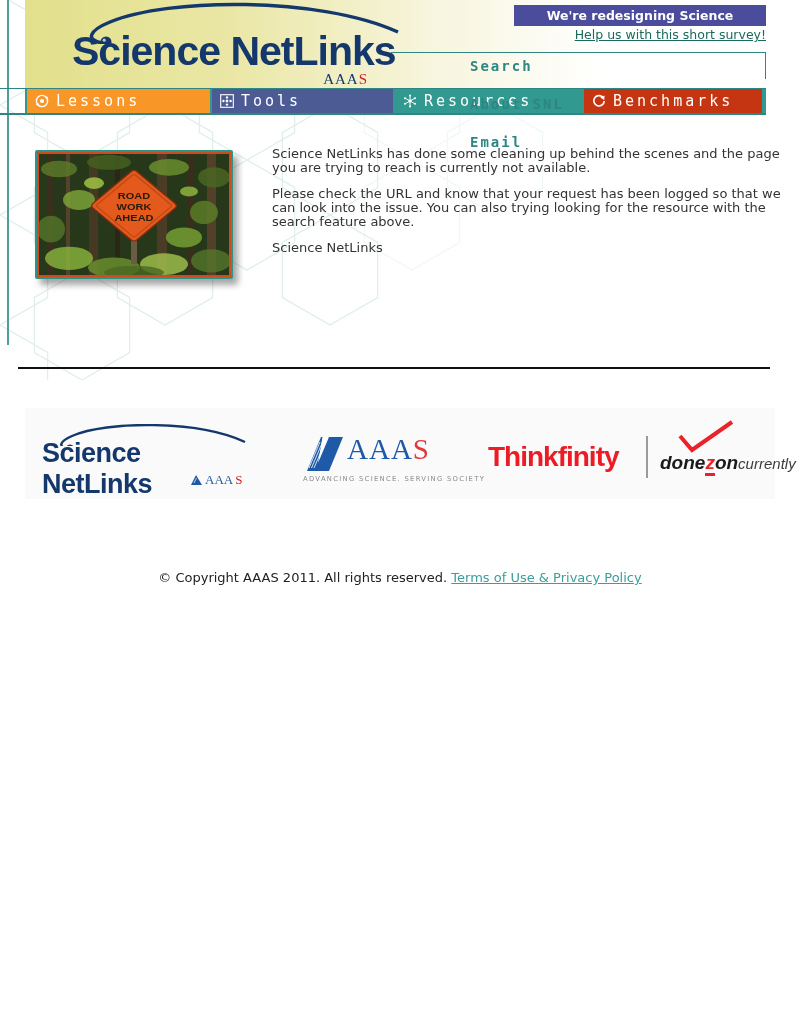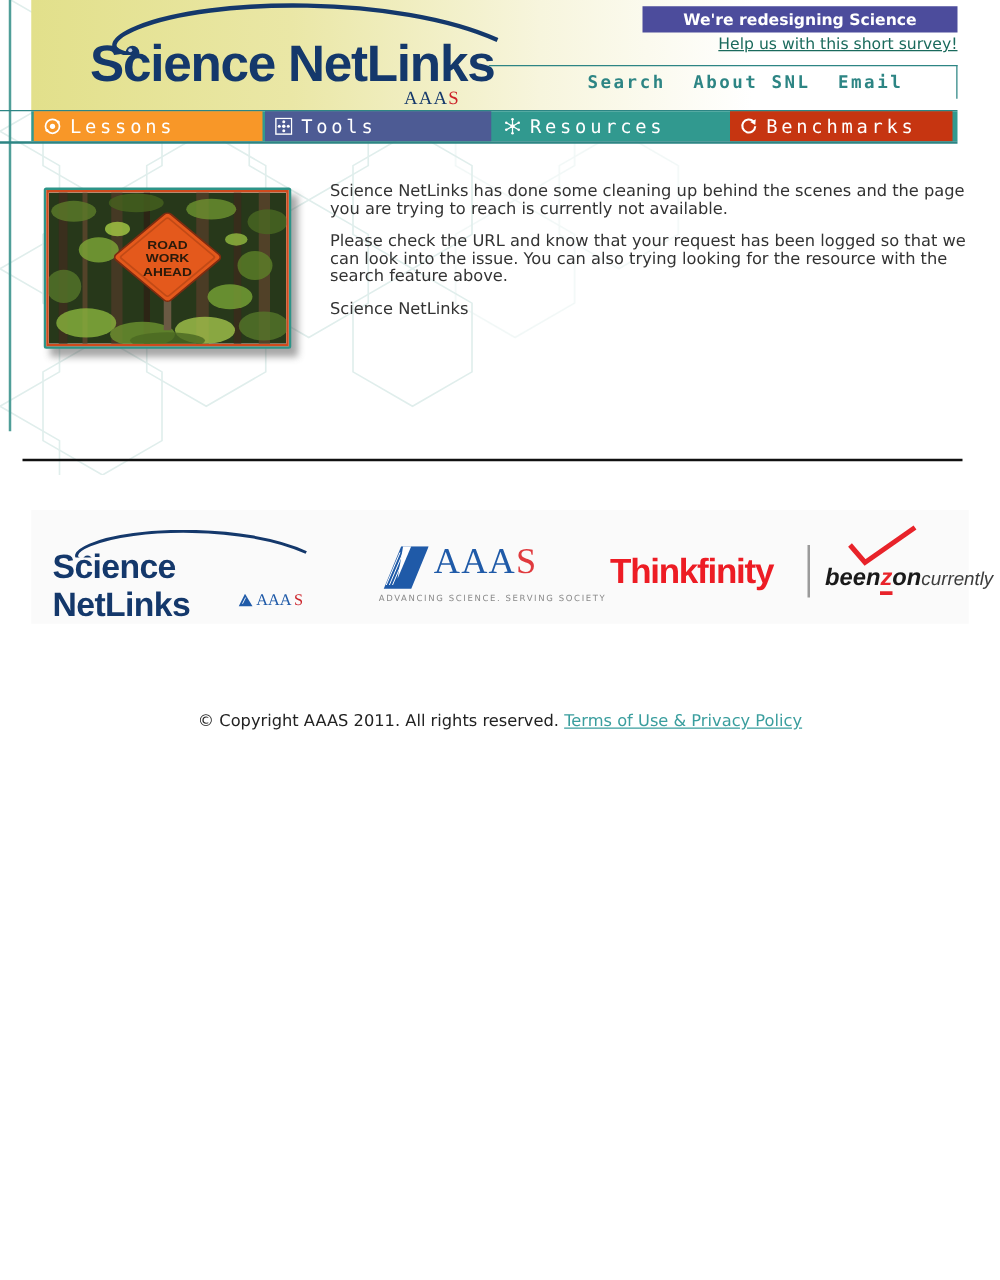--- a/index.html
+++ b/index.html
@@ -20,41 +20,41 @@
     font-family:"Liberation Serif",serif; font-size:15px; color:#14386b; letter-spacing:1px; }
   .red { color:#cc2229; }
   #redesign-banner { left:514px; top:5px; width:252px; height:21px; background:#4c4c9c; z-index:3;
     color:#fff; font-weight:bold; font-size:12.5px; text-align:center; line-height:21px; }
   #survey-link { right:34px; top:27px; z-index:3; font-size:12.5px; color:#1a6a5c;
     text-decoration:underline; cursor:pointer; }
   #header-hr { left:391px; top:52px; width:375px; height:1px; background:#2d8584; z-index:2; }
   #header-vr { left:765px; top:52px; width:1px; height:27px; background:#2d8584; z-index:2; }
   #utility-row { left:470px; top:58px; display:flex; gap:22px; z-index:3;
     font-family:"DejaVu Sans Mono",monospace; font-weight:bold; font-size:14px;
-    letter-spacing:2px; color:#2d8584; }
+    letter-spacing:2px; color:#2d8584;flex-direction:column; }
   #utility-row span { cursor:pointer; }
 
   
   #nav-top-line { left:0; top:88px; width:766px; height:1px; background:#2d8584; z-index:2; }
   #nav-bar { left:25px; top:89px; width:741px; height:24px; background:#31998f; z-index:2; }
   #nav-bot-line { left:0; top:113px; width:766px; height:2px; background:#2d8584; z-index:2; }
   .nav-item { position:absolute; top:0; height:24px; display:flex; align-items:center;
     padding-left:8px; gap:7px; color:#fff; font-family:"DejaVu Sans Mono",monospace;
     font-size:15px; letter-spacing:3px; cursor:pointer; white-space:nowrap; }
   #nav-lessons { left:2px; width:183px; background:#f89728; }
   #nav-tools { left:187px; width:181px; background:#4d5b94; }
   #nav-resources { left:370px; width:188px; }
   #nav-benchmarks { left:559px; width:178px; background:#c63511; }
 
   
   #photo-frame { left:35px; top:150px; width:198px; height:129px; border:2px solid #2d9488;
     background:#fff; box-shadow:5px 6px 6px rgba(60,60,60,0.45); border-radius:2px; z-index:2; }
   #photo-inner { width:100%; height:100%; border:2px solid #cf4a1d; }
   #photo-inner svg { display:block; width:100%; height:100%; }
-  #content-text { left:264px; top:147px; width:510px; font-size:13px; line-height:14px; color:#333; z-index:2; }
+  #content-text { left:272px; top:147px; width:510px; font-size:13px; line-height:14px; color:#333; z-index:2; }
   #content-text p { margin-bottom:12px; }
   #content-text .tight { margin-bottom:0; }
 
   #divider { left:18px; top:367px; width:752px; height:2px; background:#111; z-index:2; }
 
   
   #footer-band { left:25px; top:408px; width:750px; height:91px; background:#fafafa; z-index:1; }
   #f-snl { left:40px; top:422px; width:210px; height:70px; z-index:2; }
   #f-snl-text { position:absolute; left:2px; top:16px; font-family:"Liberation Sans",sans-serif;
     font-weight:bold; font-size:27px; letter-spacing:-0.5px; color:#14386b; }
@@ -267,21 +267,21 @@
   <div id="f-aaas-text"><span>AAA</span><span style="color:#e03a3e;">S</span></div>
   <div id="f-aaas-tag">ADVANCING SCIENCE. SERVING SOCIETY</div>
 </div>
 
 <div class="abs" id="f-think">
   <div id="f-think-name">Thinkfinity</div>
   <div id="f-think-vr"></div>
   <svg id="v-check" width="62" height="36">
     <polyline points="4,16 16,30 56,2" fill="none" stroke="#e8232a" stroke-width="4"></polyline>
   </svg>
-  <div id="f-verizon"><span>been</span><span class="vz">z</span><span>on</span><span class="vfound">currently</span></div>
+  <div id="f-verizon"><span>done</span><span class="vz">z</span><span>on</span><span class="vfound">currently</span></div>
 </div>
 
 <div class="abs" id="footer-links">
 </div>
 
 <div class="abs" id="copyright">
   <span>© Copyright AAAS 2011. All rights reserved.</span>
   <a>Terms of Use &amp; Privacy Policy</a>
 </div>
 

